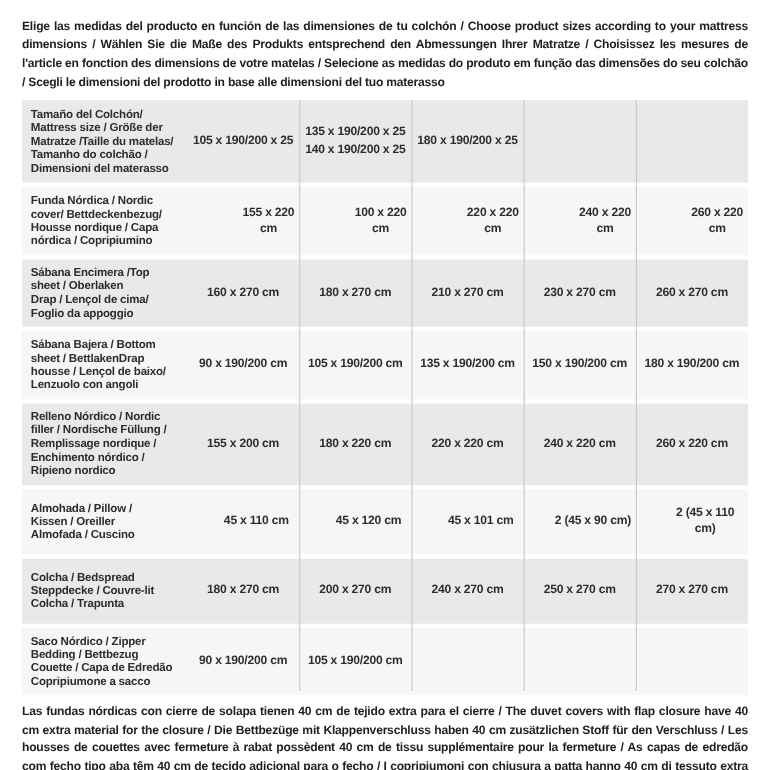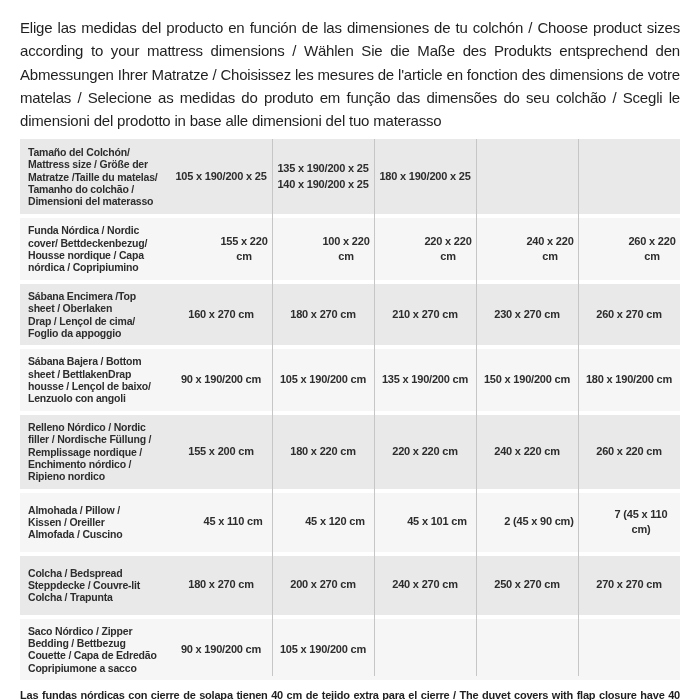--- a/index.html
+++ b/index.html
@@ -11,22 +11,22 @@
     overflow: hidden;
     font-family: "Liberation Sans", "DejaVu Sans", sans-serif;
   }
   .page {
     width: 700px;
     height: 700px;
     position: relative;
   }
   .intro {
     margin: 16px 20px 0 20px;
-    font-size: 15px;
-    font-weight: 400;
+    font-size: 11px;
+    font-weight: 700;
     letter-spacing: -0.2px;
     line-height: 1.55;
     color: #1f1f1f;
     text-align: justify;
   }
   .size-table {
     position: relative;
     margin: 7px 20px 0 20px;
     width: 660px;
   }
@@ -163,21 +163,21 @@
     </div>
 
     <div class="row">
       <div class="cell label">Almohada  / Pillow /
 Kissen / Oreiller
 Almofada / Cuscino</div>
       <div class="cell value">45 x 110 cm</div>
       <div class="cell value">45 x 120 cm</div>
       <div class="cell value">45 x 101 cm</div>
       <div class="cell value">2 (45 x 90 cm)</div>
-      <div class="cell value">7 (45 x 110 cm)</div>
+      <div class="cell value">2 (45 x 110 cm)</div>
     </div>
 
     <div class="row">
       <div class="cell label">Colcha / Bedspread
 Steppdecke / Couvre-lit
 Colcha / Trapunta</div>
       <div class="cell value">180 x 270 cm</div>
       <div class="cell value">200 x 270 cm</div>
       <div class="cell value">240 x 270 cm</div>
       <div class="cell value">250 x 270 cm</div>

